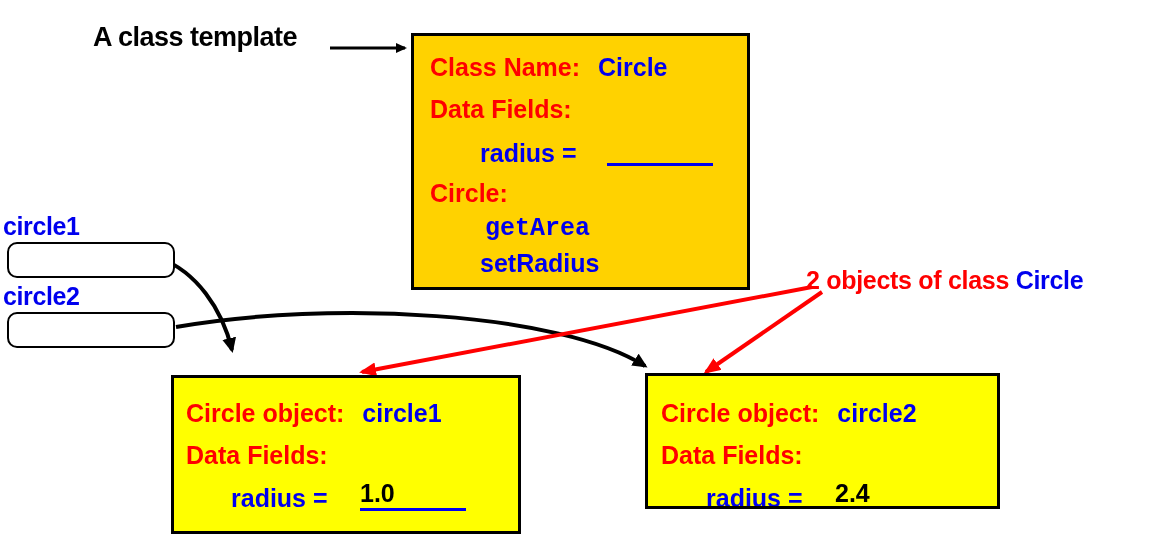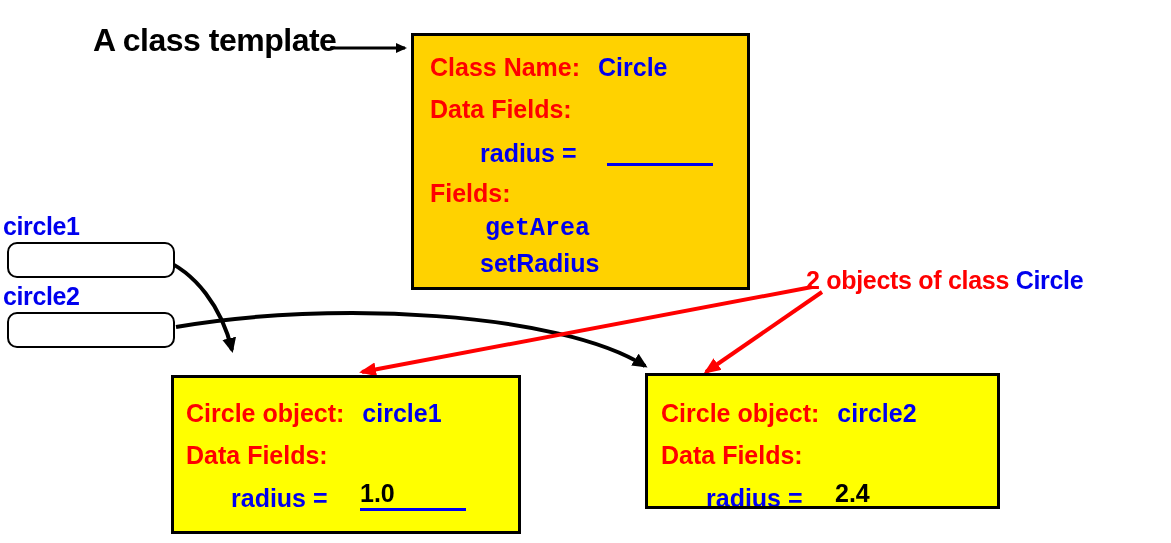--- a/index.html
+++ b/index.html
@@ -26,21 +26,21 @@
     width: 1171px;
     height: 543px;
     pointer-events: none;
   }
 
   
   .annot-black {
     position: absolute;
     color: #000000;
     font-weight: bold;
-    font-size: 32px;
+    font-size: 27px;
     letter-spacing: -0.5px;
     white-space: nowrap;
   }
 
   
   .annot-red {
     position: absolute;
     font-weight: bold;
     font-size: 25px;
     white-space: nowrap;
@@ -144,21 +144,21 @@
       <span class="lbl-red">Class Name:</span>
       <span class="lbl-blue" style="margin-left:11px;">Circle</span>
     </div>
 
     <div class="box-line lbl-red" style="left:16px; top:61px;">Data Fields:</div>
 
     <div class="box-line lbl-blue" style="left:66px; top:105px;">radius =</div>
     <div class="slot" style="left:193px; top:104px; width:106px; height:26px;"></div>
     <div class="slot-value" style="left:193px; top:103px; width:106px;"></div>
 
-    <div class="box-line lbl-red" style="left:16px; top:145px;">Fields:</div>
+    <div class="box-line lbl-red" style="left:16px; top:145px;">Circle:</div>
 
     <div class="box-line lbl-blue" style="left:71px; top:180px;font-family:Liberation Mono, monospace;">getArea</div>
     <div class="box-line lbl-blue" style="left:66px; top:215px;">setRadius</div>
   </div>
 
   <div class="ref-label" style="left:3px; top:212px;">circle1</div>
   <div class="ref-box" style="left:7px; top:242px; width:168px; height:36px;"></div>
 
   <div class="ref-label" style="left:3px; top:282px;">circle2</div>
   <div class="ref-box" style="left:7px; top:312px; width:168px; height:36px;"></div>

